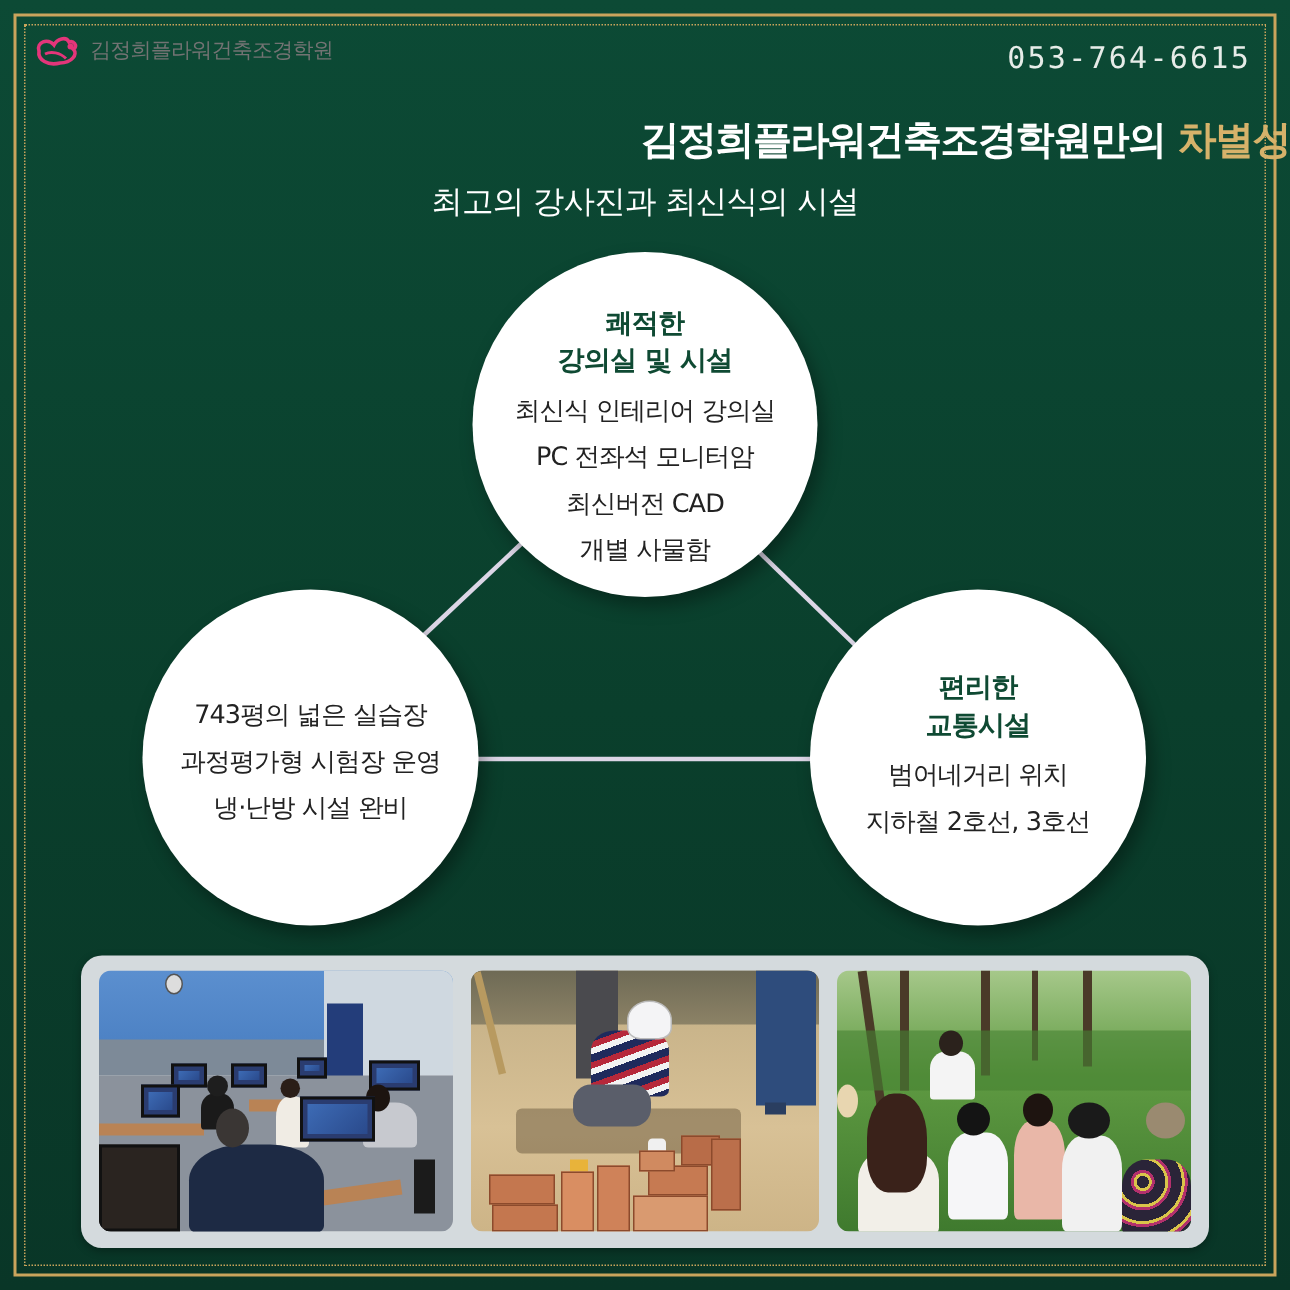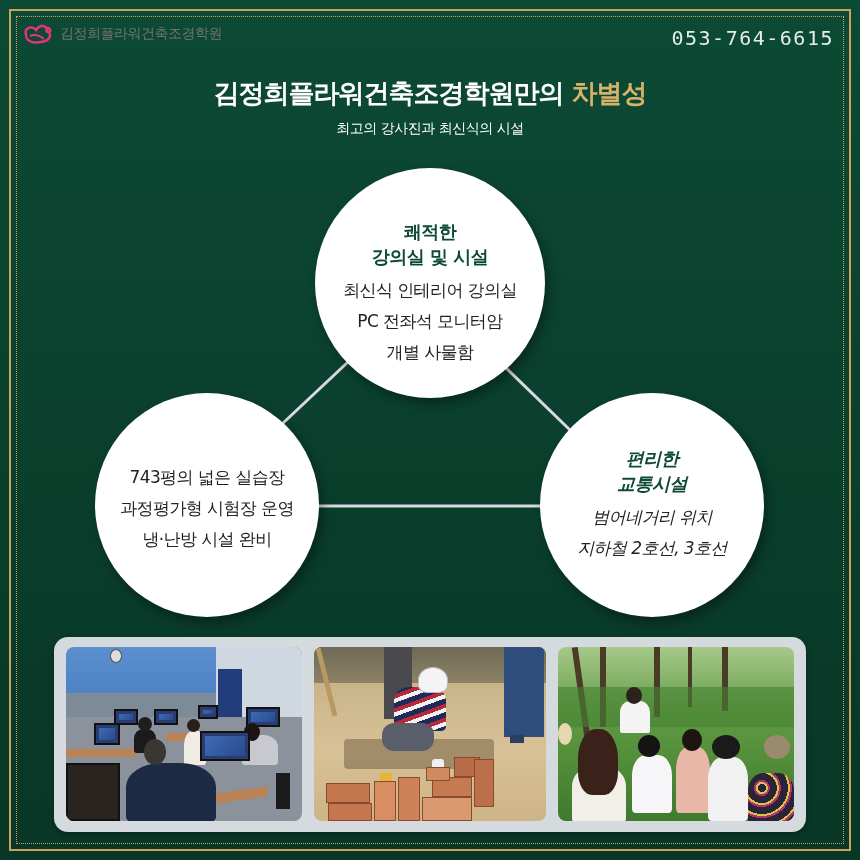--- a/index.html
+++ b/index.html
@@ -28,27 +28,27 @@
     .logo-text {
       color: #737373; font-size: 14px; letter-spacing: -0.5px;
     }
     .phone {
       position: absolute; right: 26px; top: 26px;
       color: #e6ece8; font-size: 20px; letter-spacing: 1.5px;
       font-family: "DejaVu Sans Mono", "Liberation Mono", monospace;
     }
     .headline {
       position: absolute; left: 0; right: 0; top: 76px;
-      text-align: center; font-size: 26px; font-weight: bold;
+      text-align: right; font-size: 26px; font-weight: bold;
       color: #ffffff; letter-spacing: -1px;
     }
     .headline .accent { color: #d6b26a; }
     .subhead {
       position: absolute; left: 0; right: 0; top: 120px;
-      text-align: center; font-size: 14px; color: #ffffff;
+      text-align: center; font-size: 21px; color: #ffffff;
       letter-spacing: -0.5px;
     }
     .connectors {
       position: absolute; left: 0; top: 0; width: 860px; height: 860px;
       pointer-events: none;
     }
     .circle {
       position: absolute; border-radius: 50%;
       background: #ffffff;
       box-shadow: 4px 6px 12px rgba(0,0,0,0.35);
@@ -59,21 +59,21 @@
       color: #0f4a33; font-weight: bold; font-size: 18px; line-height: 25px;
       letter-spacing: -0.5px;
     }
     .circle .c-items { margin-top: 6px; }
     .circle .c-item {
       color: #222; font-size: 17px; line-height: 31px; letter-spacing: -0.6px;
     }
     #circle-top { left: 315px; top: 168px; width: 230px; height: 230px; }
     #circle-top .c-title { margin-top: 20px; }
     #circle-left { left: 95px; top: 393px; width: 224px; height: 224px; }
-    #circle-right { left: 540px; top: 393px; width: 224px; height: 224px; font-style: italic; }
+    #circle-right { left: 540px; top: 393px; width: 224px; height: 224px; }
 
     .photo-panel {
       position: absolute; left: 54px; top: 637px; width: 752px; height: 195px;
       background: #d4dadd; border-radius: 14px;
       box-shadow: 0 2px 6px rgba(0,0,0,0.3);
     }
     .photo {
       position: absolute; top: 10px; height: 174px; border-radius: 8px; overflow: hidden;
     }
     #photo-1 { left: 12px; width: 236px; }
@@ -135,20 +135,21 @@
 </svg>
 
 <div class="circle" id="circle-top">
   <div class="c-title">
     <div>쾌적한</div>
     <div>강의실 및 시설</div>
   </div>
   <div class="c-items">
     <div class="c-item">최신식 인테리어 강의실</div>
     <div class="c-item">PC 전좌석 모니터암</div>
+    <div class="c-item">최신버전 CAD</div>
     <div class="c-item">개별 사물함</div>
   </div>
 </div>
 
 <div class="circle" id="circle-left">
   <div class="c-items">
     <div class="c-item">743평의 넓은 실습장</div>
     <div class="c-item">과정평가형 시험장 운영</div>
     <div class="c-item">냉·난방 시설 완비</div>
   </div>

